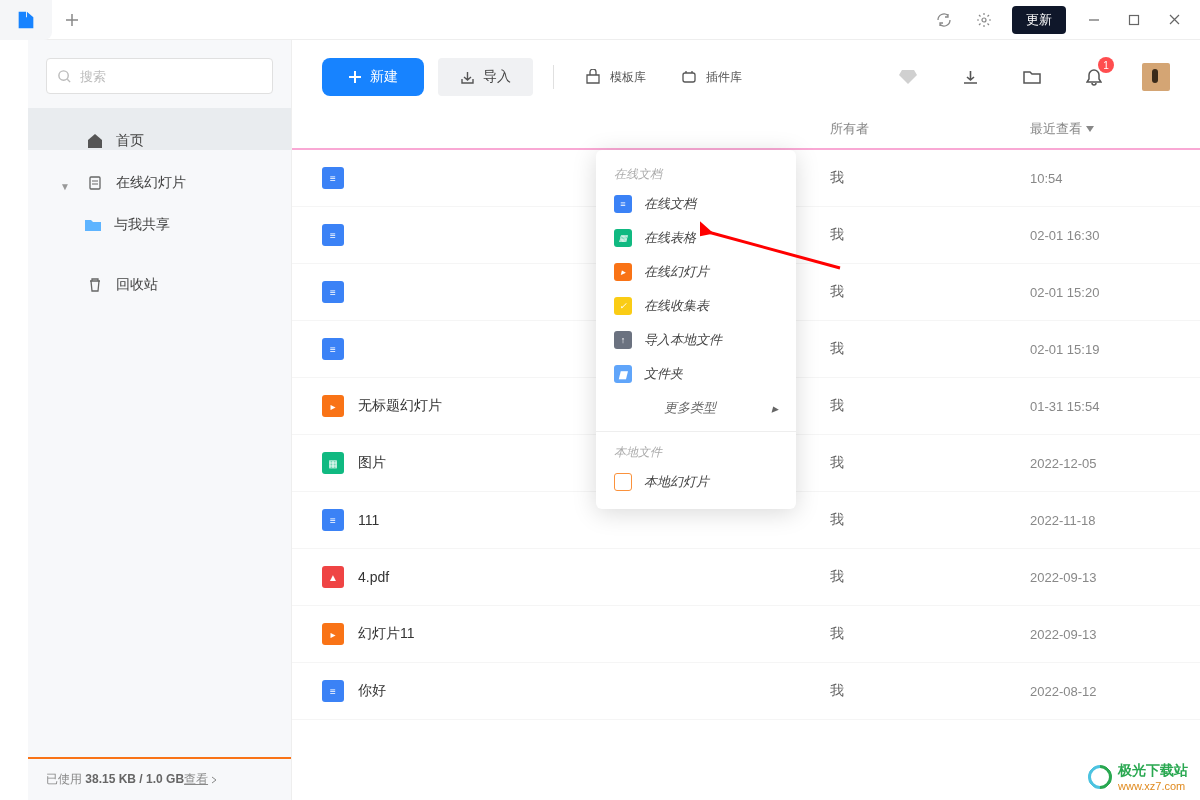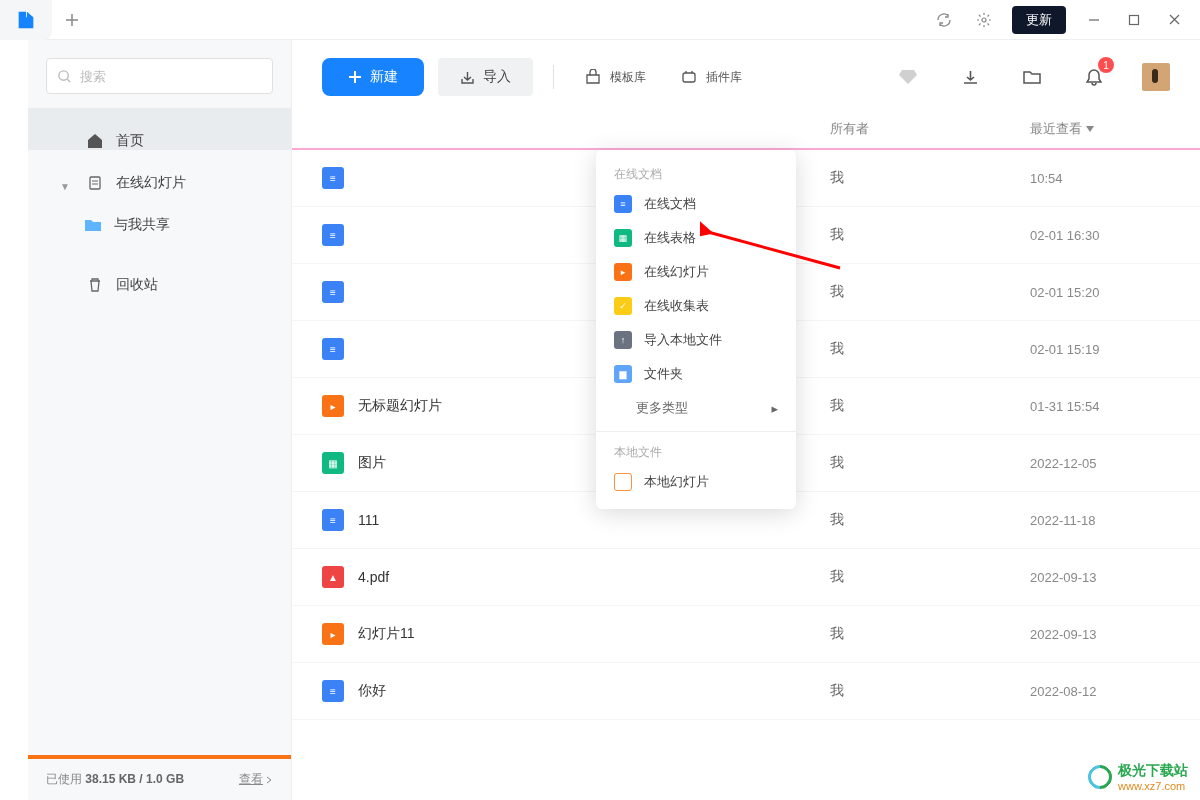--- a/index.html
+++ b/index.html
@@ -20,21 +20,21 @@
 .search-box input { border: none; outline: none; flex: 1; margin-left: 8px; font-size: 13px; color: #333; }
 .search-box input::placeholder { color: #bbb; }
 
 .nav { flex: 1; }
 .nav-item { display: flex; align-items: flex-end; height: 42px; padding: 0 32px; font-size: 14px; color: #444; cursor: pointer; gap: 12px; }
 .nav-item.active { background: #e9ecef; }
 .nav-item.child { padding-left: 56px; }
 .nav-item .chev { width: 14px; color: #999; font-size: 10px; }
 .nav-item .nav-icon { width: 18px; height: 18px; display: flex; align-items: center; justify-content: center; }
 
-.storage { padding: 12px 18px; font-size: 12px; color: #888; display: flex; align-items: center; justify-content: space-between; border-top: 4px solid #f97316; }
+.storage { padding: 12px 18px; font-size: 12px; color: #888; display: flex; align-items: center; justify-content: flex-start; border-top: 2px solid #f97316; }
 .storage .view { cursor: pointer; display: flex; align-items: center; gap: 2px; text-decoration: underline; }
 
 .content { flex: 1; background: #fff; position: relative; overflow: hidden; }
 .toolbar { display: flex; align-items: center; padding: 18px 30px 14px; gap: 14px; }
 .btn-new { background: #1783ff; color: #fff; padding: 0 26px; height: 38px; border-radius: 8px; display: flex; align-items: center; gap: 8px; font-size: 14px; cursor: pointer; font-weight: 500; }
 .btn-import { background: #f0f1f3; color: #444; padding: 0 22px; height: 38px; border-radius: 4px; display: flex; align-items: center; gap: 8px; font-size: 14px; cursor: pointer; }
 .tb-divider { width: 1px; height: 24px; background: #e0e0e0; margin: 0 6px; }
 .tb-link { display: flex; align-items: center; gap: 8px; color: #555; font-size: 12px; cursor: pointer; padding: 0 10px; }
 .toolbar-spacer { flex: 1; }
 .tool-icon { width: 36px; height: 36px; display: flex; align-items: center; justify-content: center; cursor: pointer; color: #666; margin: 0 6px; }
@@ -60,25 +60,25 @@
 .ic-doc { background: #3b82f6; }
 .ic-sheet { background: #10b981; }
 .ic-slide { background: #f97316; }
 .ic-form { background: #facc15; }
 .ic-import { background: #6b7280; }
 .ic-folder { background: #60a5fa; }
 .ic-pslide { background: #fb923c; border: 1px solid #fb923c; background: #fff; color: #fb923c; }
 .ic-pdf { background: #ef4444; }
 
 
-.dropdown { position: absolute; top: 110px; left: 304px; width: 200px; background: #fff; border-radius: 6px; box-shadow: 0 4px 24px rgba(0,0,0,0.15); padding: 10px 0; z-index: 100; }
+.dropdown { position: absolute; top: 110px; left: 304px; width: 200px; background: #fff; border-radius: 6px; box-shadow: 0 4px 24px rgba(0,0,0,0.15); padding: 10px 0; z-index: 100; font-style: italic; }
 .dd-section { padding: 6px 18px 4px; font-size: 12px; color: #aaa; }
 .dd-item { display: flex; align-items: center; padding: 8px 18px; font-size: 13px; color: #444; cursor: pointer; gap: 12px; }
 .dd-icon { width: 18px; height: 18px; border-radius: 3px; display: flex; align-items: center; justify-content: center; font-size: 9px; color: #fff; flex-shrink: 0; }
-.dd-more { justify-content: space-between; padding-left: 40px; color: #666; }
+.dd-more { justify-content: space-between; padding-left: 68px; color: #666; }
 .dd-divider { height: 1px; background: #eee; margin: 6px 0; }
 
 
 .arrow { position: absolute; top: 178px; left: 408px; z-index: 200; pointer-events: none; }
 
 
 .watermark { position: absolute; right: 12px; bottom: 8px; font-size: 14px; display: flex; align-items: center; gap: 6px; z-index: 50; }
 .watermark .logo { width: 24px; height: 24px; border: 3px solid #4cc3e0; border-radius: 50%; border-top-color: #2aa851; border-right-color: #2aa851; transform: rotate(45deg); }
 .watermark .t1 { color: #2aa851; font-weight: bold; }
 .watermark .t2 { color: #e08a1e; font-size: 11px; }

